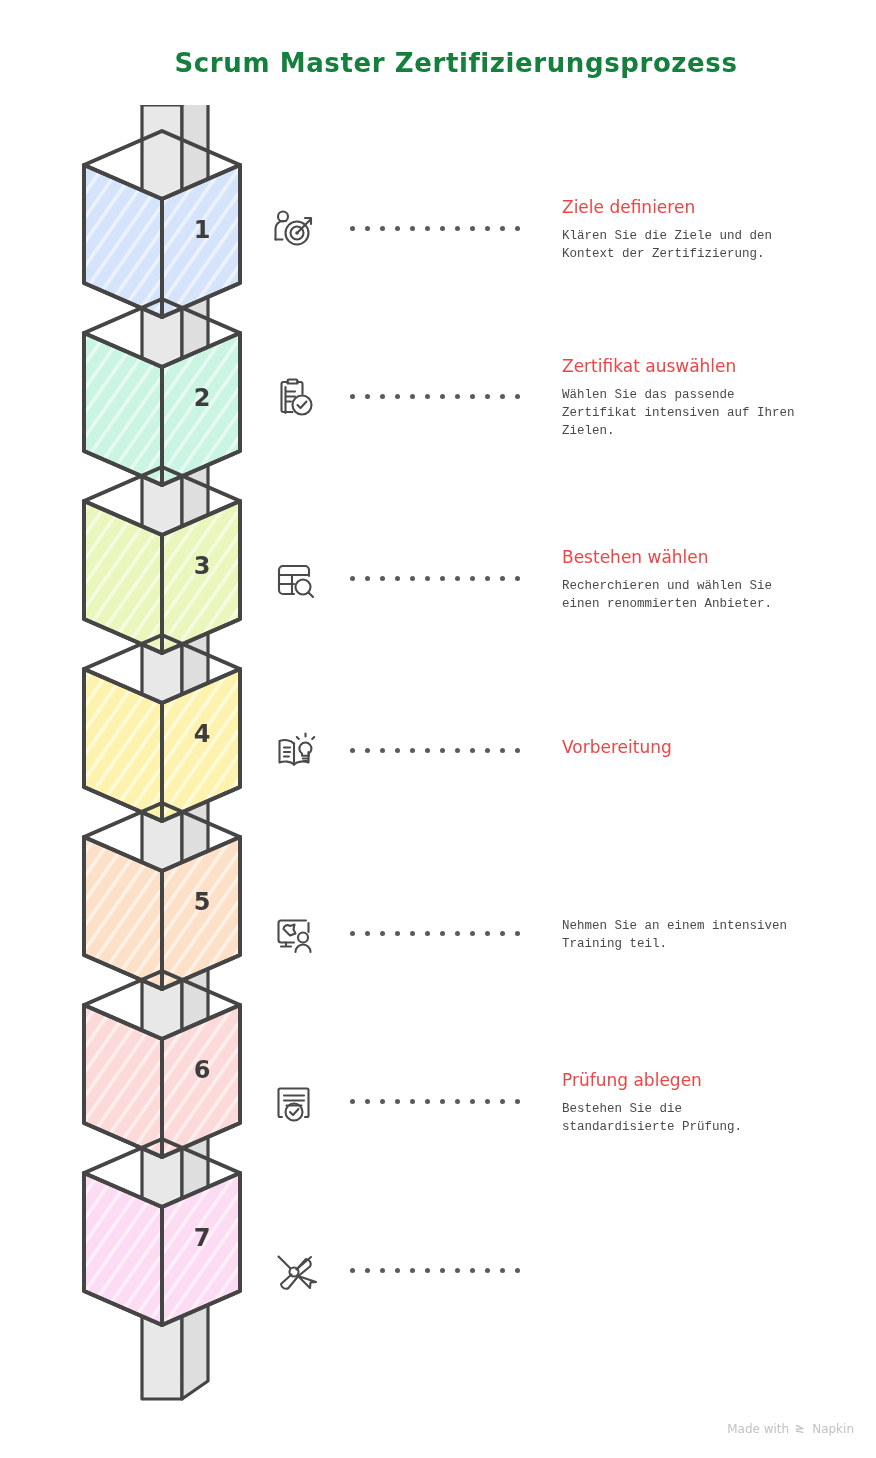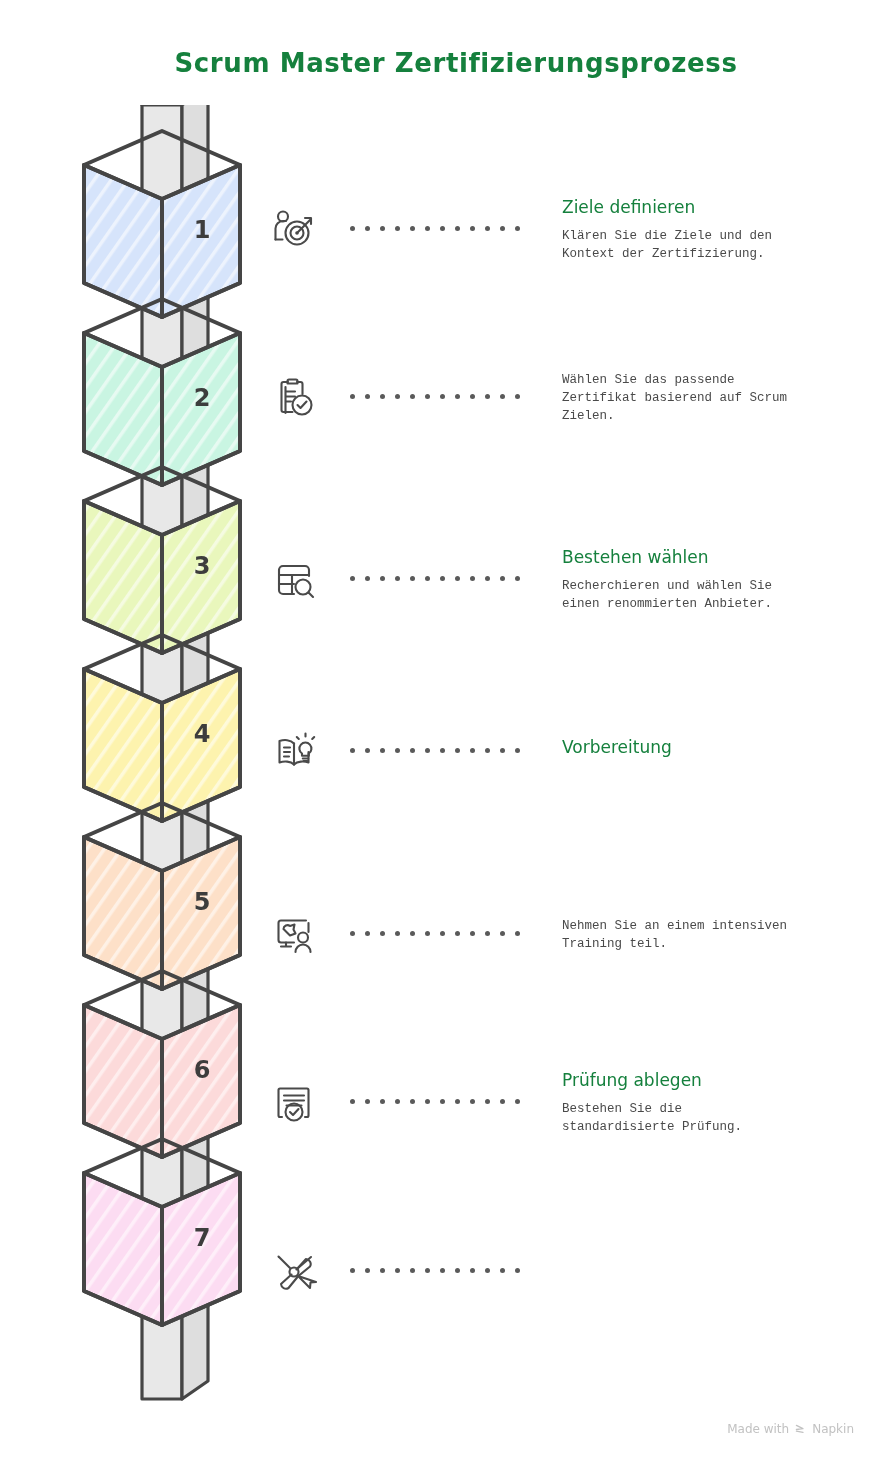--- a/index.html
+++ b/index.html
@@ -77,21 +77,21 @@
   .step-text {
     position: absolute;
     left: 300px;
     top: 50%;
     transform: translateY(-50%);
     width: 300px;
   }
   .step-title {
     font-family: "DejaVu Sans", sans-serif;
     font-size: 17px;
-    color: #15803d;
+    color: #ef4444;
     margin-bottom: 10px;
     white-space: nowrap;
   }
   .step-desc {
     font-family: Liberation Mono, monospace;
     font-size: 12.5px;
     line-height: 1.45;
     color: #4a4a4a;
     width: 240px;
   }
@@ -317,21 +317,22 @@
       <span style="left: 60px;"></span>
       <span style="left: 75px;"></span>
       <span style="left: 90px;"></span>
       <span style="left: 105px;"></span>
       <span style="left: 120px;"></span>
       <span style="left: 135px;"></span>
       <span style="left: 150px;"></span>
       <span style="left: 165px;"></span>
     </div>
   <div class="step-text">
-    <div class="step-desc">Wählen Sie das passende Zertifikat basierend auf Scrum Zielen.</div>
+    <div class="step-title">Zertifikat auswählen</div>
+    <div class="step-desc">Wählen Sie das passende Zertifikat intensiven auf Ihren Zielen.</div>
   </div>
 </div>
 
 <div class="step" style="top:520px;">
   <div class="step-icon">
     <svg viewBox="0 0 48 48" width="48" height="48" fill="none" stroke="#4a4a4a" stroke-width="2.1" stroke-linecap="round" stroke-linejoin="round">
       <path d="M9 14 a4 4 0 0 1 4 -4 h22 a4 4 0 0 1 4 4 v6"></path>
       <path d="M9 14 v20 a4 4 0 0 0 4 4 h11"></path>
       <path d="M9 19 h30"></path>
       <path d="M9 28 h15"></path>

